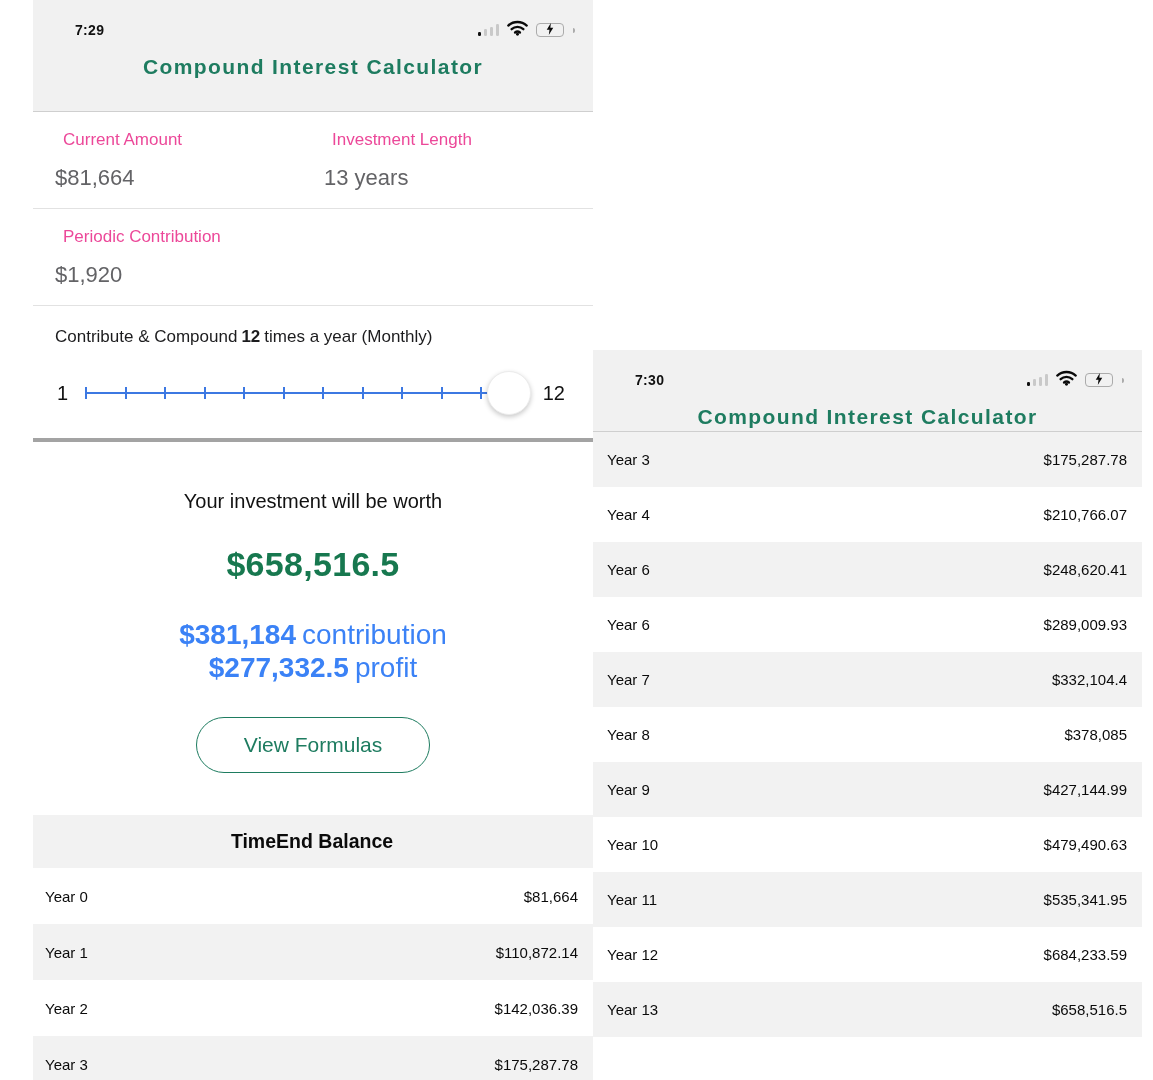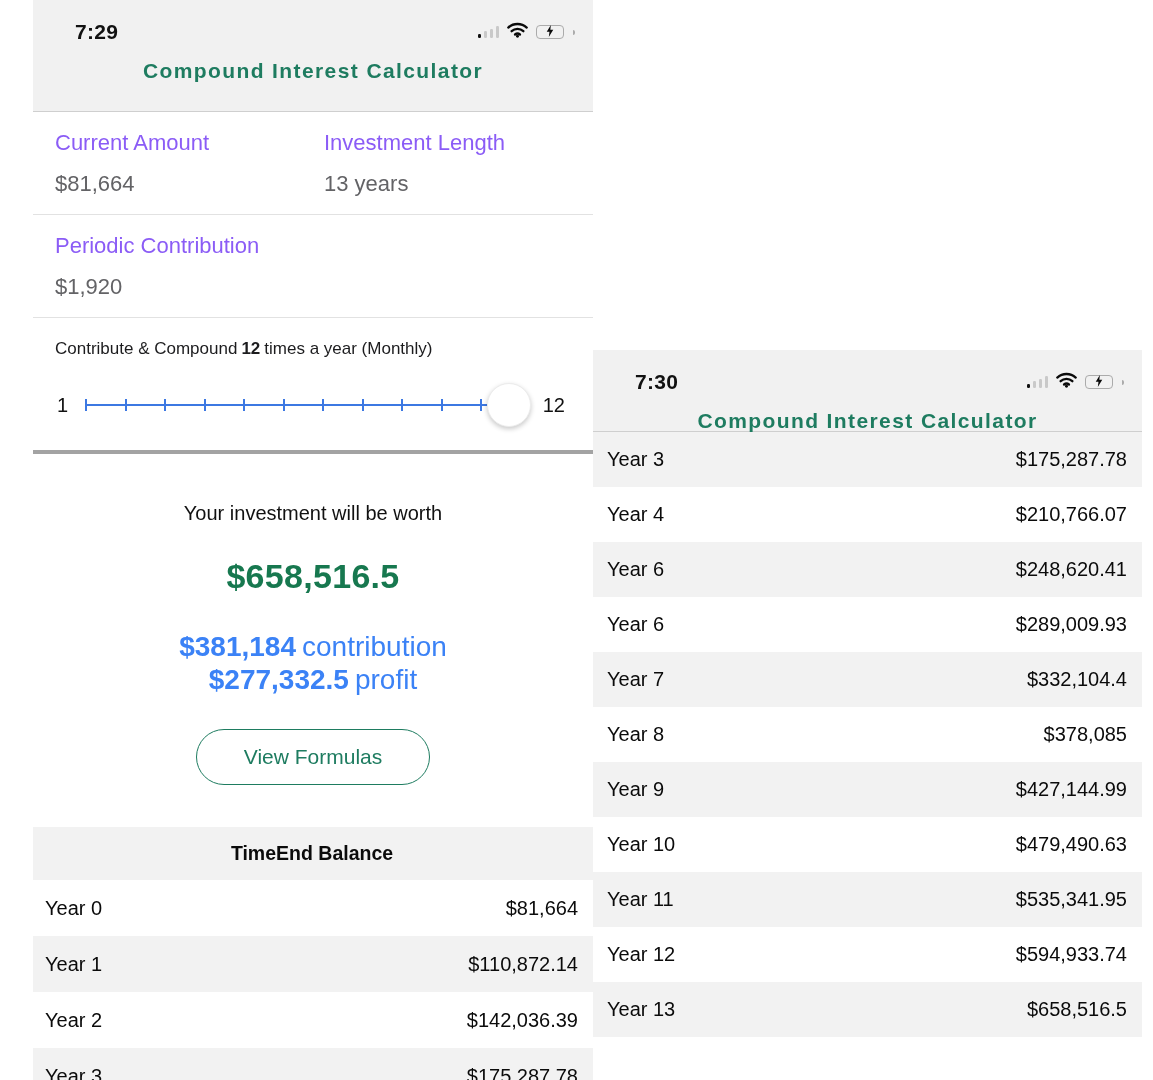--- a/index.html
+++ b/index.html
@@ -6,41 +6,41 @@
   html,body { width:1153px; height:1080px; background:#ffffff; font-family:"Liberation Sans", sans-serif; overflow:hidden; }
 
   .phone { position:absolute; background:#fff; }
   #phone-left  { left:33px;  top:0;     width:560px; height:1080px; }
   #phone-right { left:593px; top:350px; width:549px; height:717px; }
 
   
   .status-header { background:#f1f1f1; border-bottom:1px solid #cfcfcf; height:112px; }
   #phone-right .status-header { height:82px; }
   .status-row { display:flex; justify-content:space-between; align-items:center; padding:20px 18px 0 42px; }
-  .time { font-size:21px; font-weight:700; color:#111; letter-spacing:.3px; }
+  .time { font-size:14px; font-weight:700; color:#111; letter-spacing:.3px; }
   .status-icons { display:flex; align-items:center; gap:8px; }
 
   .signal { display:flex; align-items:flex-end; gap:2.5px; }
   .signal .bar { width:3.5px; border-radius:1.2px; background:#c9c9c9; }
   .signal .bar:nth-child(1){ height:4.5px; background:#101010; }
   .signal .bar:nth-child(2){ height:7px; }
   .signal .bar:nth-child(3){ height:9.5px; }
   .signal .bar:nth-child(4){ height:12px; }
 
   .battery { position:relative; width:28px; height:14px; border:1px solid #ababab; border-radius:4px; padding:1.5px; }
   .battery .level { width:100%; height:100%; border-radius:2px; background:#4cd964; }
   .battery .bolt { position:absolute; top:50%; left:50%; transform:translate(-50%,-50%); }
   .battery-cap { width:2px; height:5px; background:#ababab; border-radius:0 2px 2px 0; margin-left:1px; }
 
   .app-title { text-align:center; margin-top:15px; font-size:21px; font-weight:600; letter-spacing:1.4px; color:#1e7c60; }
 
   
   .input-row { display:flex; border-bottom:1px solid #e2e2e2; padding:18px 0 17px 22px; }
   .field { width:50%; }
-  .field .f-label { font-size:22px; color:#8b5cf6; }
+  .field .f-label { font-size:17px; color:#ec4899;margin-left:8px; }
   .field .f-value { margin-top:15px; font-size:22px; color:#636366; }
 
   
   .freq-section { border-bottom:4px solid #a3a3a3; padding:21px 24px 0 22px; height:136px; }
   .freq-text { font-size:17px; color:#1c1c1e; }
   .freq-bold { font-weight:700; margin:0 4px; }
   .slider-row { display:flex; align-items:center; margin-top:24px; padding:0 4px 0 2px; }
   .slider-minmax { font-size:20px; color:#111; }
   .slider-track-wrap { position:relative; flex:1; height:44px; margin:0 22px 0 18px; }
   .slider-track { position:absolute; left:0; right:0; top:50%; height:2px; margin-top:-1px; background:#3c78e2; }
@@ -51,21 +51,21 @@
   .result-section { text-align:center; padding-top:48px; }
   .result-caption { font-size:20px; color:#111; }
   .result-total { margin-top:32px; font-size:34px; font-weight:700; color:#17784f; letter-spacing:.3px; }
   .result-lines { margin-top:34px; font-size:28px; color:#3b82f6; line-height:33px; }
   .amount { font-weight:700; margin-right:6px; }
   .formulas-btn { display:inline-block; margin-top:33px; padding:15px 47px; border:1.5px solid #1e7c60; border-radius:30px; background:#fff; color:#1e7c60; font-size:21px; font-family:"Liberation Sans", sans-serif; cursor:pointer; }
 
   
   .table-section { margin-top:42px; }
   .t-header { display:flex; justify-content:center; align-items:center; background:#f2f2f2; height:53px; padding:0 14px 0 12px; font-size:19.5px; font-weight:700; color:#0b0b0b; }
-  .t-row { display:flex; justify-content:space-between; align-items:center; height:56px; padding:0 15px 0 12px; font-size:20px; color:#0b0b0b; }
+  .t-row { display:flex; justify-content:space-between; align-items:center; height:56px; padding:0 15px 0 12px; font-size:15px; color:#0b0b0b; }
   #phone-right .t-row { height:55px; padding:0 15px 0 14px; }
   .t-row.alt { background:#f2f2f2; }
 </style>
 </head>
 <body>
 
 <div class="phone" id="phone-left">
 
   <div class="status-header">
     <div class="status-row">
@@ -248,20 +248,20 @@
     <div class="t-row">
       <span>Year 10</span>
       <span>$479,490.63</span>
     </div>
     <div class="t-row alt">
       <span>Year 11</span>
       <span>$535,341.95</span>
     </div>
     <div class="t-row">
       <span>Year 12</span>
-      <span>$594,933.74</span>
+      <span>$684,233.59</span>
     </div>
     <div class="t-row alt">
       <span>Year 13</span>
       <span>$658,516.5</span>
     </div>
   </div>
 </div>
 
 </body></html>

